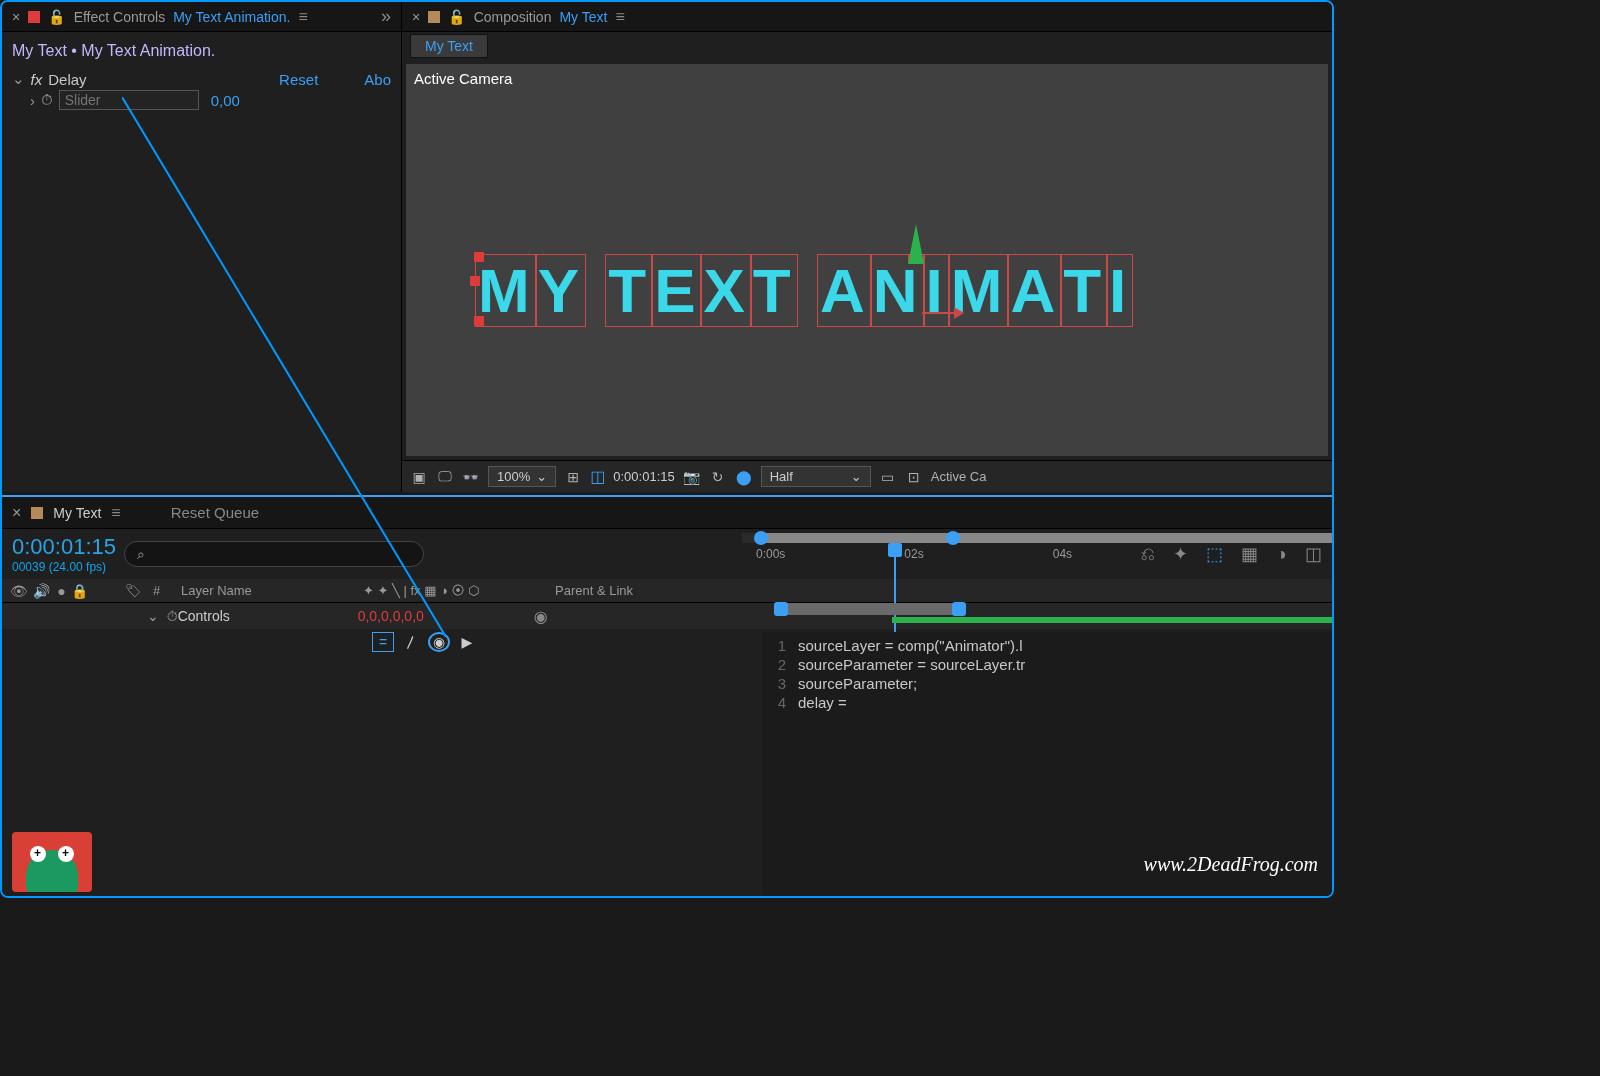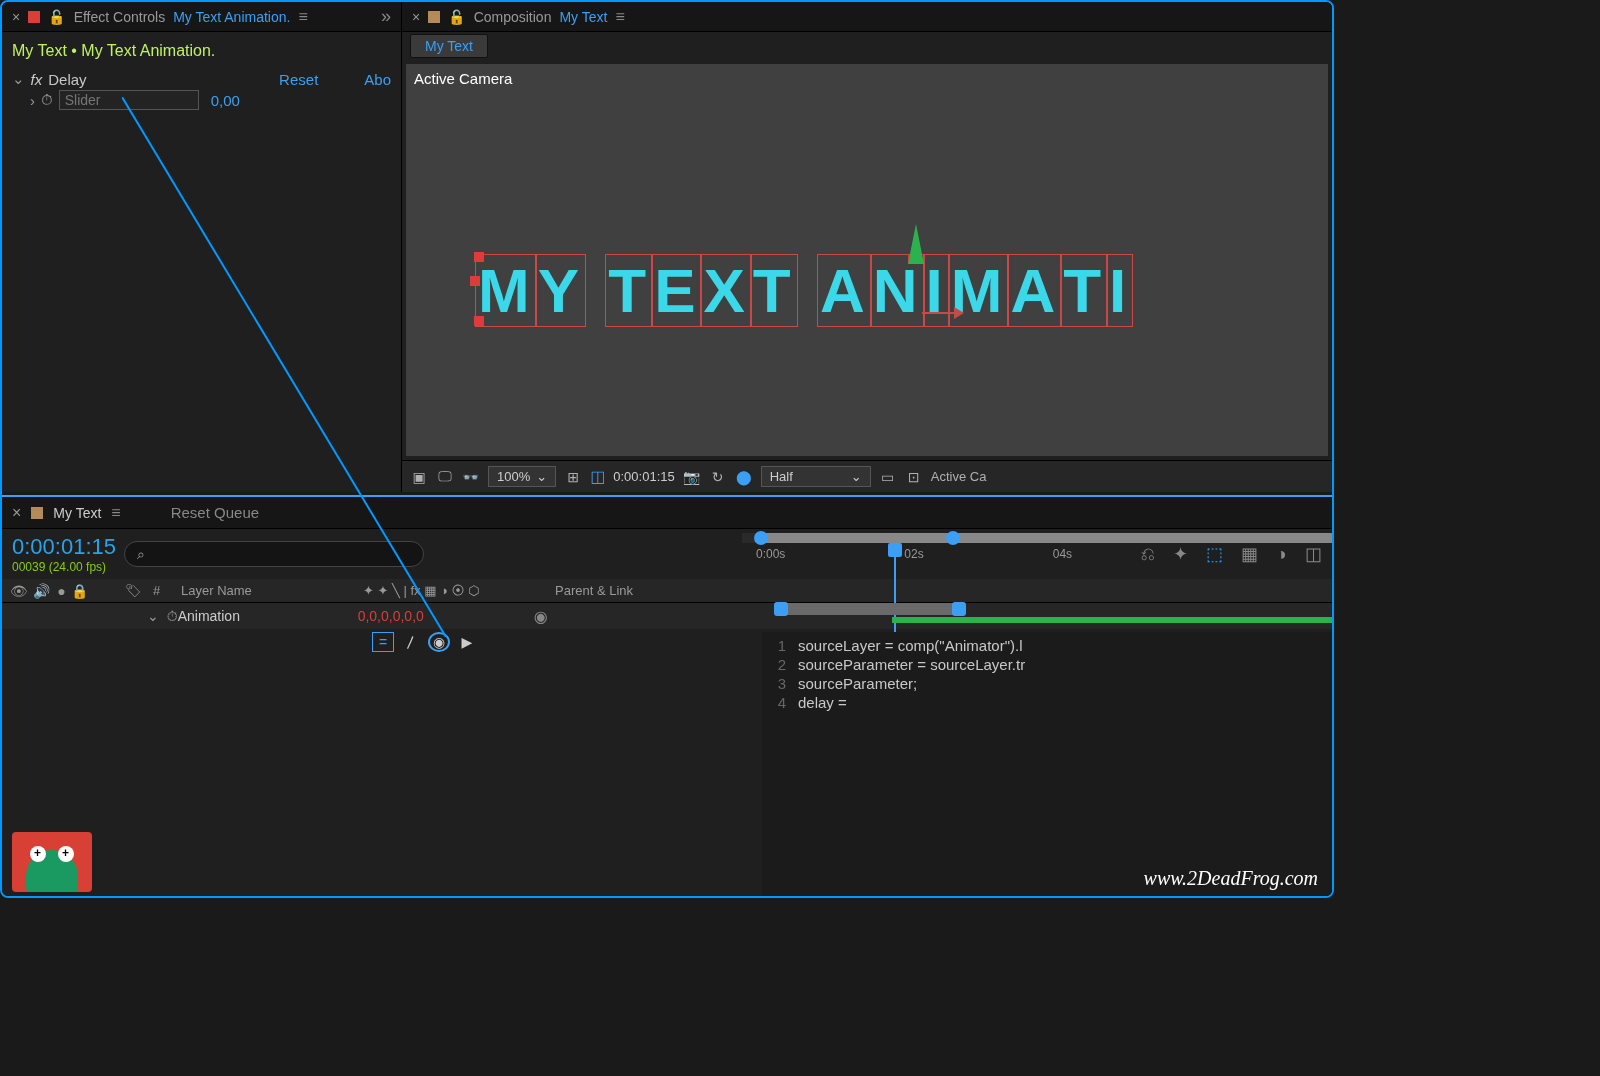--- a/index.html
+++ b/index.html
@@ -14,21 +14,21 @@
 .panel-header { height:30px; background:#161616; display:flex; align-items:center; gap:8px; padding:0 10px; font-size:14px; color:#999; border-bottom:1px solid #000; }
 .close-x { color:#999; cursor:pointer; }
 .color-chip { width:12px; height:12px; }
 .lock-icon { color:#777; font-size:14px; }
 .link-text { color:#3a9ff5; }
 .chevrons { margin-left:auto; color:#888; font-size:18px; }
 .menu-icon { font-size:16px; color:#888; }
 
 
 .fx-body { padding:6px 10px; color:#c8c8c8; }
-.breadcrumb { font-size:16px; color:#bef264; padding:4px 0 8px 0; }
+.breadcrumb { font-size:16px; color:#c4b5fd; padding:4px 0 8px 0; }
 .effect-row { display:flex; align-items:center; gap:6px; font-size:15px; padding:2px 0; }
 .caret { color:#999; cursor:pointer; }
 .fx-label { font-style:italic; color:#ccc; }
 .reset-link { margin-left:auto; color:#3a9ff5; cursor:pointer; }
 .slider-row { display:flex; align-items:center; gap:6px; padding-left:18px; font-size:15px; color:#aaa; }
 .stopwatch { color:#999; }
 .slider-input { background:#232323; border:1px solid #555; color:#999; width:140px; padding:1px 5px; font-size:14px; }
 .slider-value { color:#3a9ff5; margin-left:6px; }
 
 
@@ -49,21 +49,21 @@
 .dropdown { background:#333; border:1px solid #555; padding:2px 8px; color:#ccc; font-size:13px; display:flex; align-items:center; gap:6px; }
 .mask-icon { color:#3a9ff5; font-size:16px; }
 .timecode-small { color:#ccc; font-size:13px; }
 
 
 .timeline { position:absolute; left:0; right:0; top:493px; bottom:0; background:#1f1f1f; border-top:2px solid #3a9ff5; }
 .tl-header { height:32px; display:flex; align-items:center; gap:10px; padding:0 10px; background:#161616; border-bottom:1px solid #000; }
 .tl-tab { display:flex; align-items:center; gap:6px; color:#ccc; font-size:14px; }
 .tl-row1 { display:flex; align-items:center; height:50px; padding:6px 10px; }
 .timecode-big { color:#29a3e8; font-size:22px; font-weight:400; }
-.fps-label { color:#84cc16; font-size:12px; }
+.fps-label { color:#0ea5e9; font-size:12px; }
 .search-box { background:#141414; border:1px solid #444; border-radius:14px; color:#999; width:300px; padding:4px 12px; margin-left:8px; font-size:14px; }
 .tl-buttons { margin-left:auto; display:flex; gap:18px; align-items:center; color:#888; font-size:18px; }
 .tl-buttons .active-btn { color:#3a9ff5; }
 
 .ruler-area { position:absolute; top:32px; left:740px; right:0; height:50px; }
 .work-bar { height:10px; background:#2a2a2a; position:relative; margin-top:4px; }
 .work-bar-fill { position:absolute; left:20px; right:0; top:0; bottom:0; background:#888; }
 .work-cap { position:absolute; width:14px; height:14px; background:#3a9ff5; border-radius:50%; top:-2px; }
 .ruler-ticks { display:flex; color:#999; font-size:12px; padding-top:4px;gap:24px; }
 .playhead { position:absolute; top:14px; left:146px; width:14px; height:14px; background:#3a9ff5; border-radius:2px; }
@@ -104,21 +104,21 @@
 
 .pick-line { position:absolute; top:95px; left:120px; width:540px; height:540px; pointer-events:none; z-index:50; }
 
 
 .logo { position:absolute; bottom:4px; left:10px; width:80px; height:60px; background:#d84035; border-radius:4px; }
 .frog { position:absolute; bottom:0; left:14px; width:52px; height:42px; background:#1a9960; border-radius:26px 26px 4px 4px; }
 .eye { position:absolute; width:16px; height:16px; background:#fff; border-radius:50%; top:-4px; }
 .eye.l { left:4px; } .eye.r { right:4px; }
 .eye::after { content:"+"; color:#000; font-size:12px; font-weight:bold; position:absolute; left:4px; top:0; }
 
-.watermark { position:absolute; bottom:6px; right:14px; color:#fff; font-size:20px; font-style:italic; font-family:Georgia,serif; }
+.watermark { position:absolute; bottom:20px; right:14px; color:#fff; font-size:20px; font-style:italic; font-family:Georgia,serif; }
 
 </style>
 </head>
 <body>
 
 <div class="top-row">
 
   <div class="effect-panel">
     <div class="panel-header">
       <span class="close-x">×</span>
@@ -254,21 +254,21 @@
      <div class="work-area2">
         <div class="work-cap2" style="left:-6px"></div>
         <div class="work-cap2" style="right:-6px"></div>
       </div>
      <div class="green-bar"></div>
   </div>
 
   <div class="layer-row">
     <span class="prop-caret">⌄</span>
     <span class="stopwatch">⏱</span>
-    <span class="prop-name">Animation</span>
+    <span class="prop-name">Controls</span>
     <span class="prop-value">0,0,0,0,0,0</span>
     <span class="spiral">◉</span>
   </div>
 
   <div class="expr-row">
     <span class="expr-btn eq-btn">=</span>
     <span class="expr-btn" style="color:#ccc">〳</span>
     <span class="expr-btn" style="color:#ccc;border:2px solid #3a9ff5;border-radius:50%">◉</span>
     <span class="expr-btn" style="color:#ccc">▶</span>
   </div>

